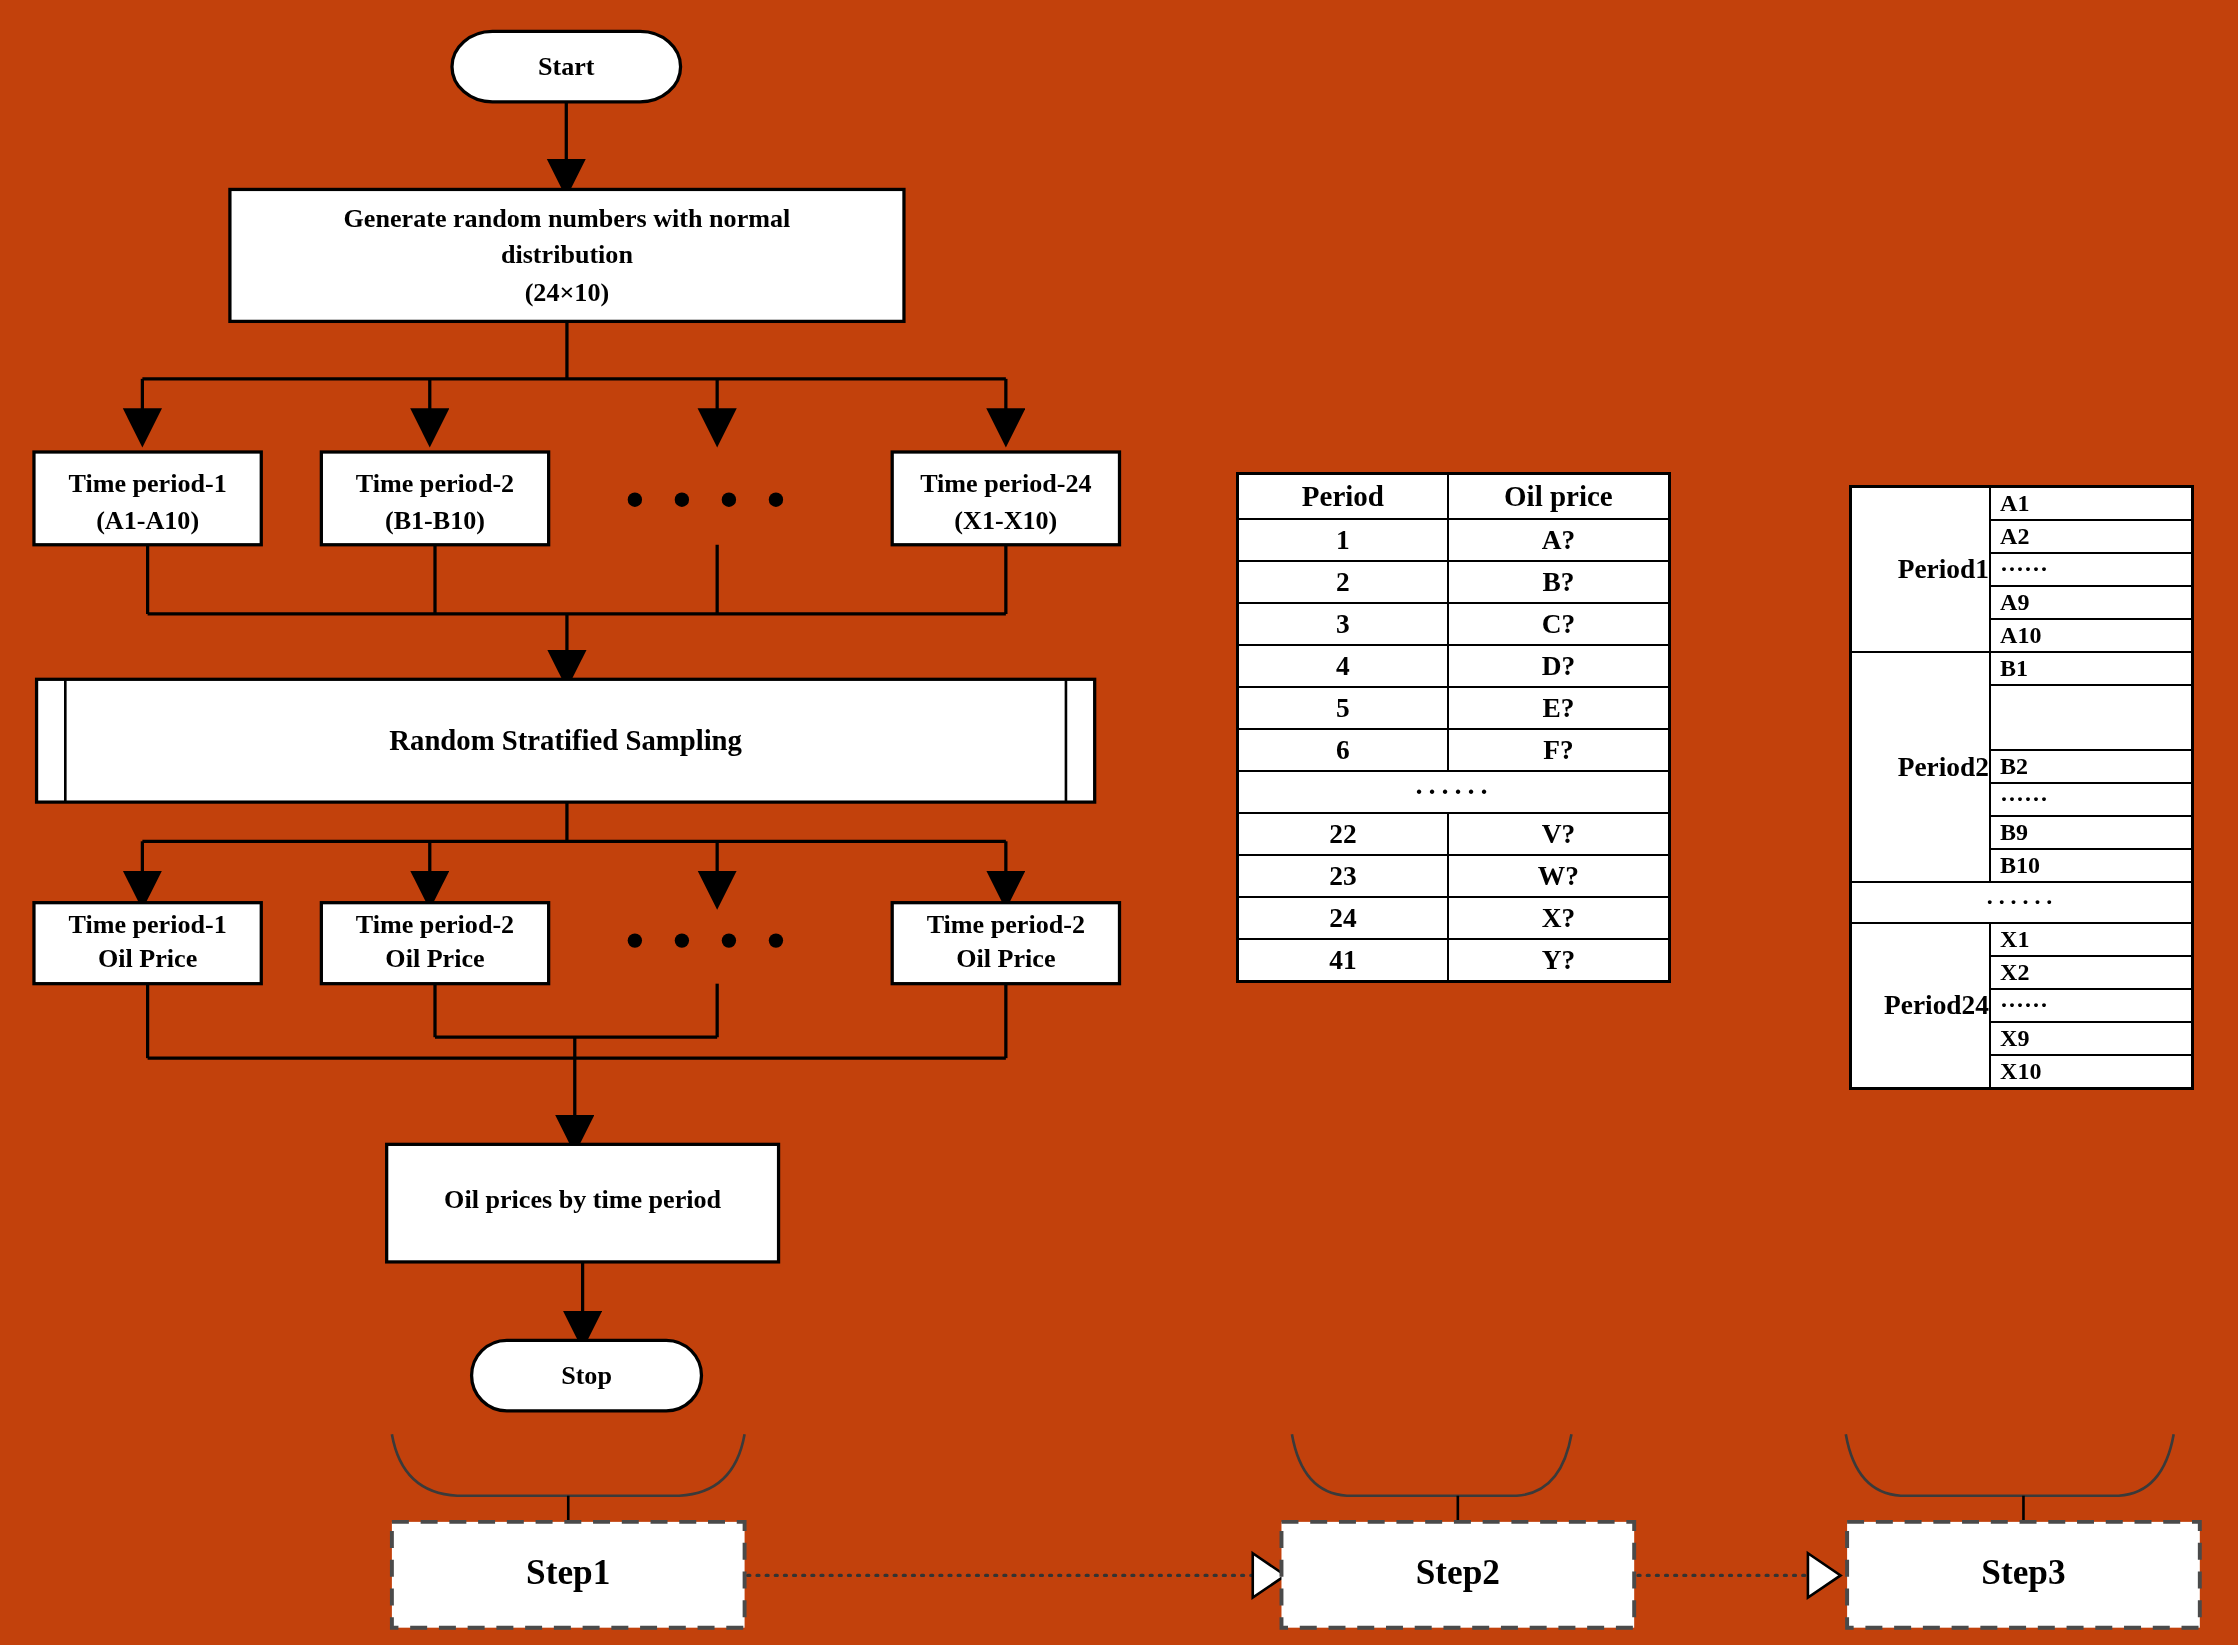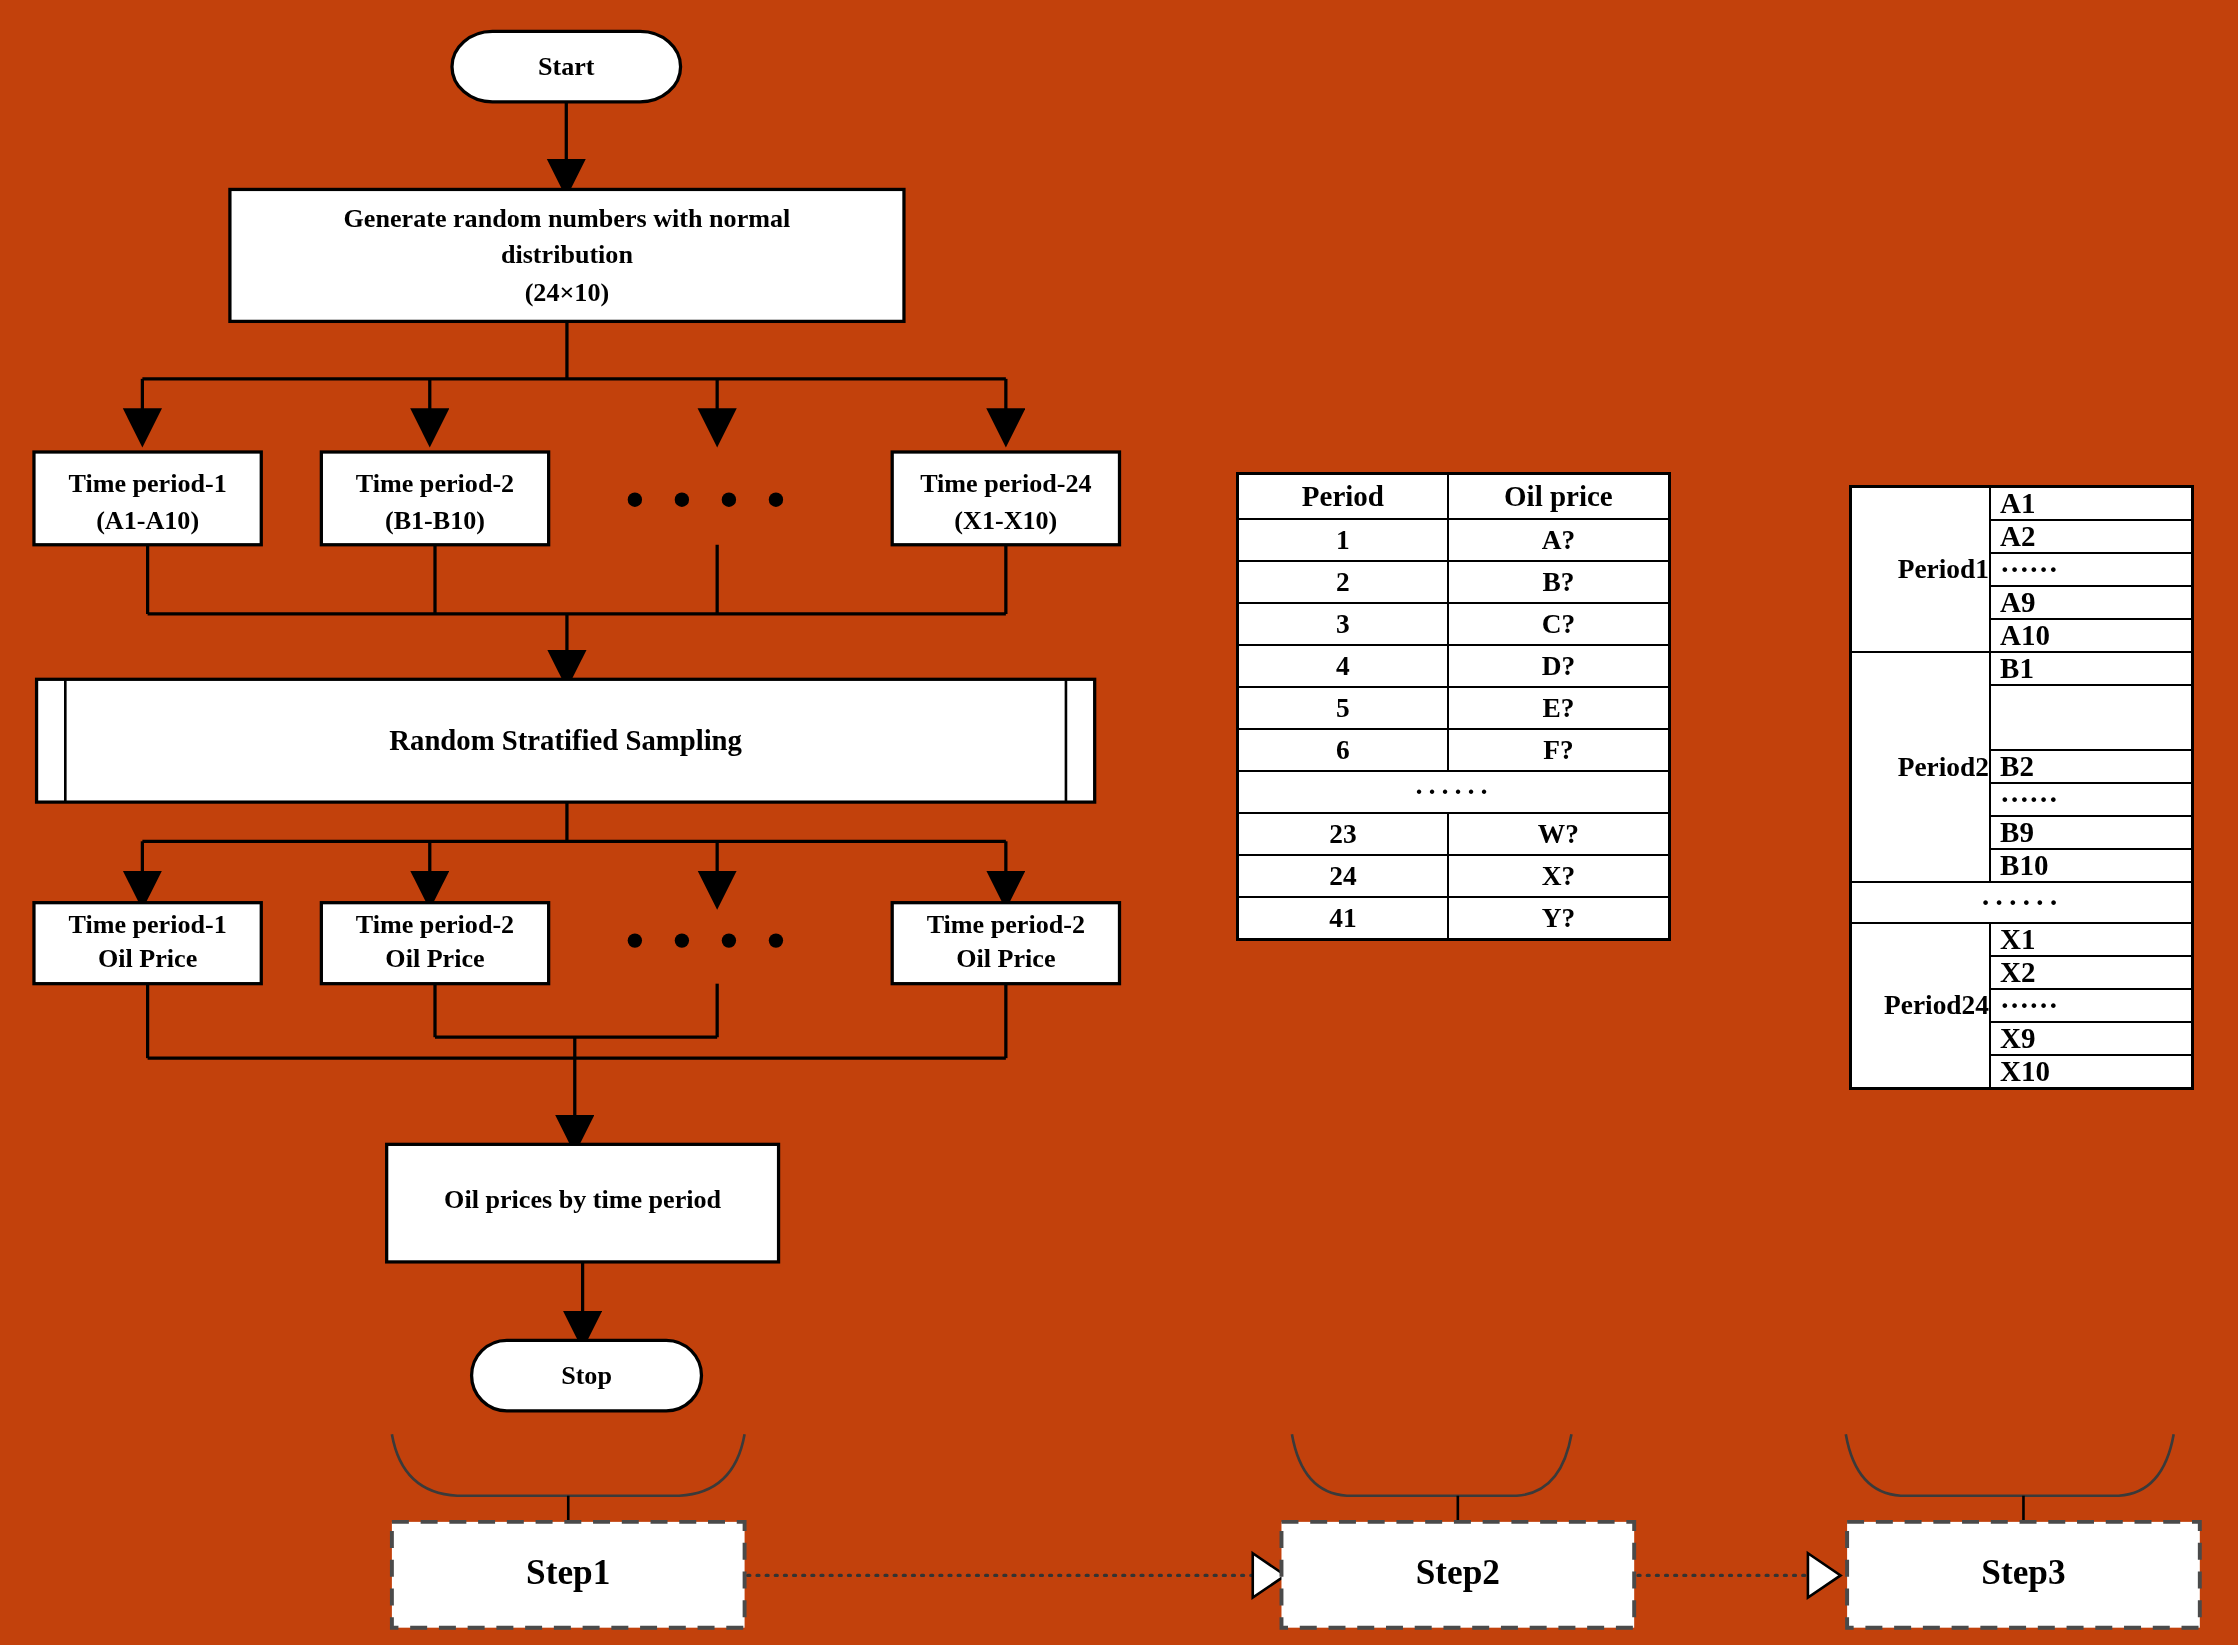--- a/index.html
+++ b/index.html
@@ -115,21 +115,21 @@
 
   #group-table {
     left: 1849px;
     top: 485px;
     width: 345px;
     border: 3.3px solid #000;
   }
   #group-table td {
     border: 2.6px solid #000;
     padding: 0 0 0 9.1px;
-    font-size: 29px;
+    font-size: 24px;
     font-weight: bold;
     height: 31px;
     line-height: 31px;
     text-align: left;
   }
   #group-table td.group-label {
     text-align: right;
     padding: 0;
     font-size: 27.4px;
     width: 137px;
@@ -296,20 +296,24 @@
           <td class="col-price">E?</td>
         </tr>
         <tr>
           <td class="col-period">6</td>
           <td class="col-price">F?</td>
         </tr>
         <tr>
           <td colspan="2" class="dots-cell">······</td>
         </tr>
         <tr>
+          <td class="col-period">22</td>
+          <td class="col-price">V?</td>
+        </tr>
+        <tr>
           <td class="col-period">23</td>
           <td class="col-price">W?</td>
         </tr>
         <tr>
           <td class="col-period">24</td>
           <td class="col-price">X?</td>
         </tr>
         <tr>
           <td class="col-period">41</td>
           <td class="col-price">Y?</td>

